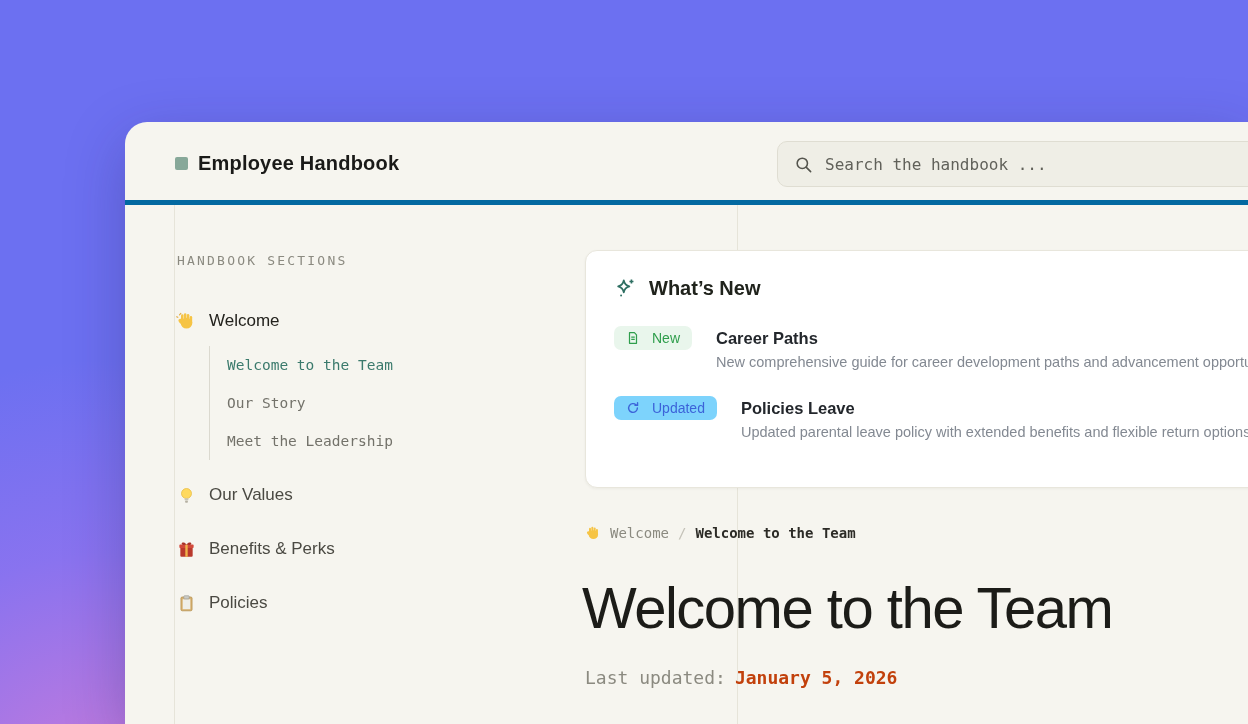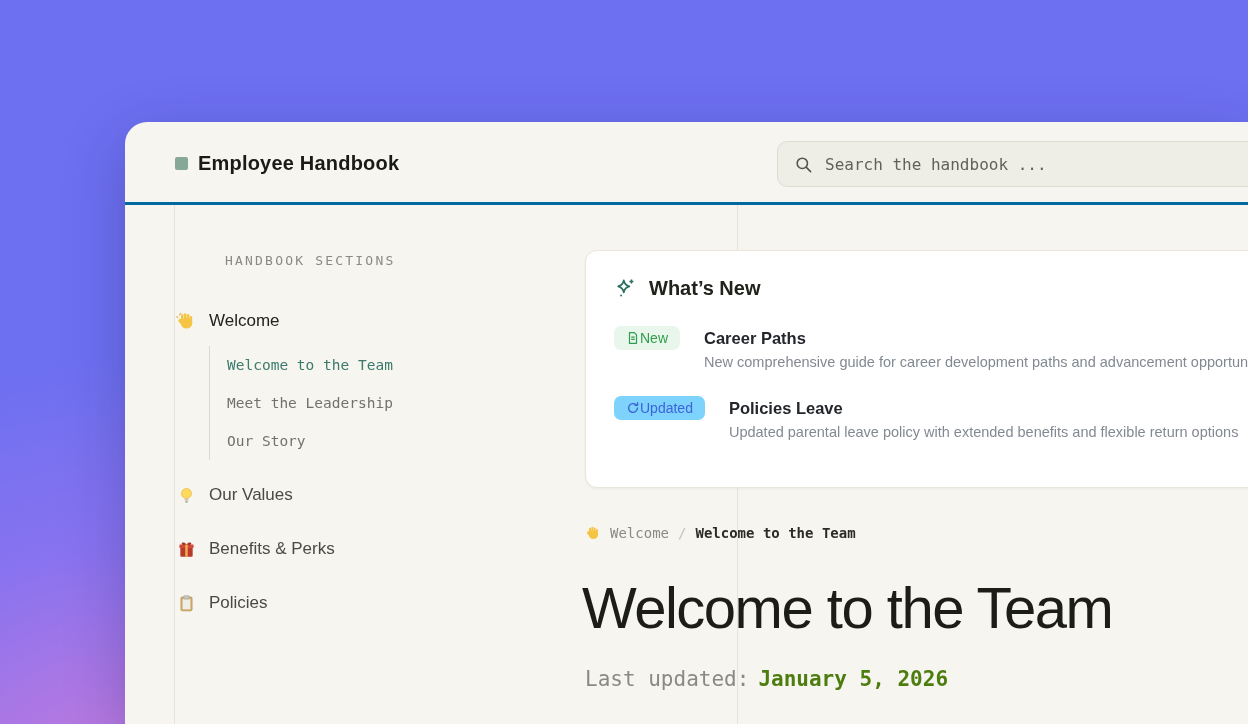--- a/index.html
+++ b/index.html
@@ -14,21 +14,21 @@
   .mono { font-family:"DejaVu Sans Mono", monospace; }
 
   
   .card {
     position:absolute; left:125px; top:122px; width:1123px; height:602px;
     background:#f6f5ef; border-top-left-radius:22px; overflow:hidden;
     box-shadow:0 18px 60px rgba(35,28,90,.28);
   }
 
   
-  .card-header { position:absolute; left:0; top:0; width:100%; height:83px; border-bottom:3px solid #0369a1; z-index:3; }
+  .card-header { position:absolute; left:0; top:0; width:100%; height:83px; border-bottom:5px solid #0369a1; z-index:3; }
   .brand { position:absolute; left:50px; top:0; height:83px; display:flex; align-items:center; gap:10px; }
   .logo-mark { width:13px; height:13px; background:#87a899; border-radius:2px; }
   .brand-title { font-size:20px; font-weight:700; color:#1a1a18; letter-spacing:.2px; }
   .search-box {
     position:absolute; left:652px; top:19px; width:620px; height:46px;
     background:#efeee6; border:1px solid #dfddd2; border-radius:10px;
     display:flex; align-items:center; gap:12px; padding:0 16px;
   }
   .search-box svg { flex:0 0 auto; }
   .search-input {
@@ -38,62 +38,62 @@
   .search-input::placeholder { color:#61615a; opacity:1; }
 
   
   .vrule { position:absolute; top:83px; bottom:0; width:1px; background:#e6e4d9; z-index:0; }
   .vrule.left { left:49px; }
   .vrule.mid  { left:612px; }
 
   
   .sidebar { position:absolute; left:51px; top:83px; width:380px; z-index:1; }
   .section-label {
-    padding:48px 0 0 1px; font-size:13px; letter-spacing:2.2px; color:#8b8a80;margin-left:48px;
+    padding:48px 0 0 1px; font-size:13px; letter-spacing:2.2px; color:#8b8a80;
   }
   .nav { margin-top:40px; }
   .nav-item { display:flex; align-items:center; gap:13px; height:26px; margin-bottom:28px; cursor:pointer; }
   .nav-item .ico { width:20px; height:20px; display:flex; align-items:center; justify-content:center; }
   .nav-item .lbl { font-size:17px; font-weight:500; color:#4a4942; }
   .nav-item.active .lbl { color:#23221d; }
   .sub-list { margin:-16px 0 22px 33px; border-left:1px solid #dbd9cf; padding-left:17px; list-style:none; }
   .sub-item { height:38px; display:flex; align-items:center; font-family:"DejaVu Sans Mono", monospace; font-size:14.5px; color:#73726a; cursor:pointer; }
   .sub-item.active { color:#3b7a6c; }
 
   
   .wn-card {
     position:absolute; left:460px; top:128px; width:700px; height:238px; z-index:2;
     background:#ffffff; border:1px solid #e8e6dc; border-radius:12px;
     padding:26px 28px; box-shadow:0 1px 3px rgba(30,30,20,.05);
   }
   .wn-head { display:flex; align-items:center; gap:12px; }
   .wn-title { font-size:20px; font-weight:700; color:#20231c; }
   .wn-row { display:flex; align-items:flex-start; gap:24px; margin-top:26px; cursor:pointer; }
   .badge {
-    display:inline-flex; align-items:center; gap:0; height:15px; padding:12px 12px;
+    display:inline-flex; align-items:center; gap:12px; height:15px; padding:12px 12px;
     border-radius:7px; font-size:14px; font-weight:500; white-space:nowrap; flex:0 0 auto;
   }
   .badge.new { background:#e9f6ec; color:#2f9e4c; }
   .badge.updated { background:#7dd3fc; color:#3c63d9; }
   .wn-entry-title { font-size:16.5px; font-weight:600; color:#23272c; margin-top:3px; }
   .wn-entry-desc { font-size:14.5px; color:#838992; margin-top:6px; white-space:nowrap; }
 
   
   .breadcrumb { position:absolute; left:460px; top:403px; display:flex; align-items:center; gap:9px; z-index:1; }
   .bc-section { font-family:"DejaVu Sans Mono", monospace; font-size:14px; color:#8b8a80; }
   .bc-sep { font-family:"DejaVu Sans Mono", monospace; font-size:14px; color:#c4c2b8; }
   .bc-page { font-family:"DejaVu Sans Mono", monospace; font-size:14px; font-weight:700; color:#2c2b26; }
   .page-title {
     position:absolute; left:457px; top:452px; z-index:1;
     font-size:58px; font-weight:500; letter-spacing:-1.5px; color:#1c1c18; white-space:nowrap;
   }
   .last-updated { position:absolute; left:460px; top:545px; display:flex; gap:9px; z-index:1;
-    font-family:"DejaVu Sans Mono", monospace; font-size:21px;justify-content:center; }
+    font-family:"DejaVu Sans Mono", monospace; font-size:18px;justify-content:center; }
   .lu-label { color:#8b8a80; }
-  .lu-value { color:#4d7c0f; font-weight:700; }
+  .lu-value { color:#c2410c; font-weight:700; }
 </style>
 </head>
 <body>
 
 <div class="card">
 
   <div class="vrule left"></div>
   <div class="vrule mid"></div>
 
   <div class="card-header">
@@ -128,22 +128,22 @@
               <g stroke="#e2a93c" stroke-width="1.3" fill="none" stroke-linecap="round">
                 <path d="M4.2 4.6l1.6-1.8M2.2 7.6L.8 7"></path>
               </g>
             </svg>
         </span>
         <span class="lbl">Welcome</span>
       </div>
 
       <ul class="sub-list">
         <li class="sub-item active">Welcome to the Team</li>
+        <li class="sub-item">Our Story</li>
         <li class="sub-item">Meet the Leadership</li>
-        <li class="sub-item">Our Story</li>
       </ul>
 
       <div class="nav-item">
         <span class="ico">
           <svg width="19" height="19" viewBox="0 0 24 24">
               <circle cx="12" cy="9.5" r="6.3" fill="#ffd95e" stroke="#e8bc42" stroke-width="1"></circle>
               <rect x="9.6" y="15.4" width="4.8" height="3" rx="1" fill="#cac5b5"></rect>
               <rect x="10.2" y="18.6" width="3.6" height="2.4" rx="1.1" fill="#b5b0a2"></rect>
             </svg>
         </span>

